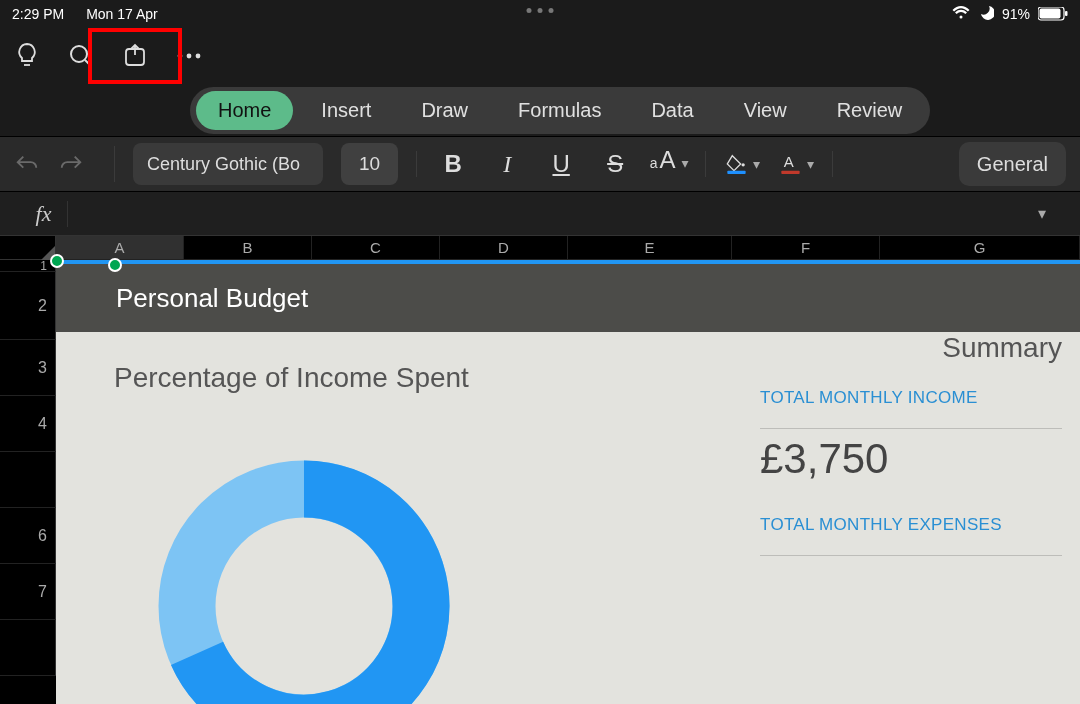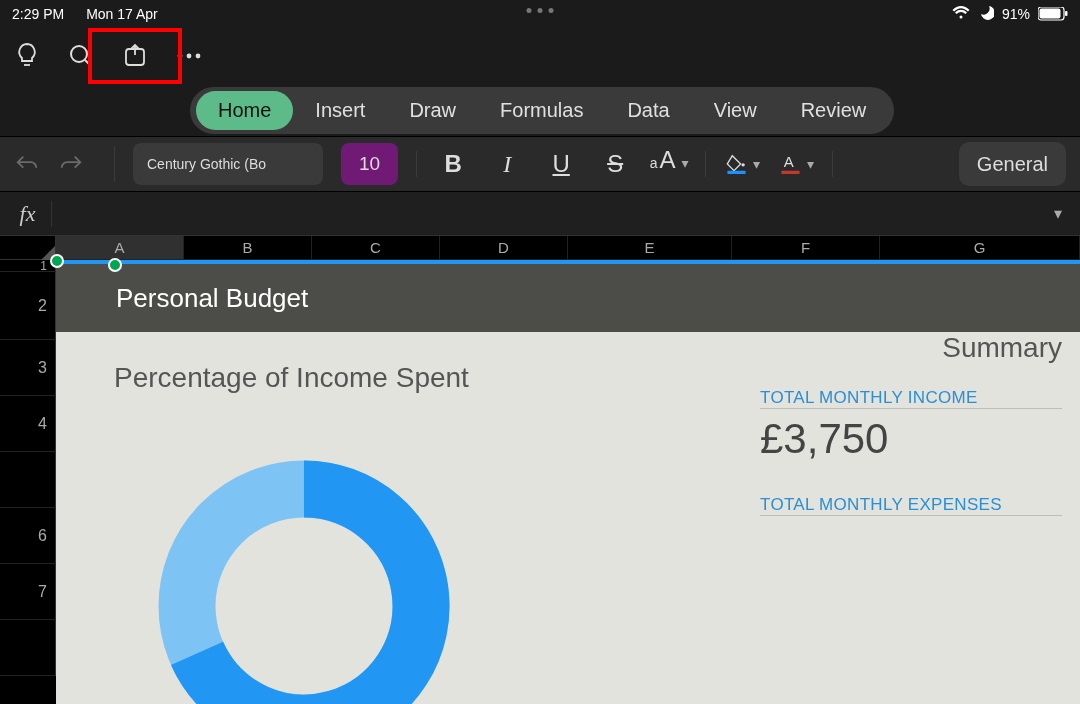--- a/index.html
+++ b/index.html
@@ -24,49 +24,49 @@
   .title-left { display:flex; align-items:center; gap:18px; }
   .back-chevron { width:22px; height:22px; }
   .doc-title { font-size:22px; color:#aaa; }
   .cloud-sync { display:flex; align-items:center; color:#888; }
   .title-right { display:flex; align-items:center; gap:28px; }
   .icon-btn { width:26px; height:26px; display:flex; align-items:center; justify-content:center; }
 
   .ribbon-tabs {
     height:52px; background:#1b1b1b; display:flex; align-items:center; padding-left:190px;
   }
-  .tab-rail { display:flex; background:#3a3a3a; border-radius:26px; padding:4px 6px; }
+  .tab-rail { display:flex; gap:6px; background:#3a3a3a; border-radius:26px; padding:4px 6px; }
   .tab { padding:8px 22px; border-radius:22px; font-size:20px; color:#e0e0e0; cursor:pointer; }
   .tab.active { background:#5dbb8a; color:#111; font-weight:500; }
 
   .toolbar {
     height:56px; background:#2a2a2a; display:flex; align-items:center; padding:0 14px; gap:18px;
     border-top:1px solid #000; border-bottom:1px solid #000;
   }
   .undo-redo { display:flex; gap:18px; color:#888; padding-right:12px; }
   .undo-redo svg { opacity:.5; }
   .sep { width:1px; height:36px; background:#3b3b3b; }
   .sep.small { height:26px; }
-  .font-box { background:#3a3a3a; border-radius:8px; height:42px; display:flex; align-items:center; padding:0 14px; font-size:14px; color:#ddd; min-width:190px; overflow:hidden; white-space:nowrap; }
-  .size-box { background:#701a75; border-radius:8px; height:42px; display:flex; align-items:center; justify-content:center; padding:0 18px; font-size:19px; color:#ddd; min-width:48px; }
+  .font-box { background:#3a3a3a; border-radius:8px; height:42px; display:flex; align-items:center; padding:0 14px; font-size:18px; color:#ddd; min-width:190px; overflow:hidden; white-space:nowrap; }
+  .size-box { background:#404040; border-radius:8px; height:42px; display:flex; align-items:center; justify-content:center; padding:0 18px; font-size:19px; color:#ddd; min-width:48px; }
   .fmt-btn { width:36px; height:36px; display:flex; align-items:center; justify-content:center; color:#ddd; font-size:24px; }
   .bold { font-weight:900; }
   .italic { font-style:italic; font-family:Georgia, serif; }
   .underline { text-decoration:underline; }
   .strike { text-decoration:line-through; }
   .font-sizer { display:flex; align-items:baseline; gap:2px; }
   .font-sizer .sm { font-size:14px; }
   .font-sizer .lg { font-size:24px; }
   .chev-down { font-size:14px; color:#aaa; margin-left:4px; }
   .paint svg .bar { fill:#1e90ff; }
   .fontcolor svg .bar { fill:#c0392b; }
   .numformat { margin-left:auto; background:#3a3a3a; border-radius:10px; height:44px; display:flex; align-items:center; padding:0 18px; font-size:20px; color:#ddd; }
 
   .formula-bar {
-    height:44px; background:#1f1f1f; display:flex; align-items:center; padding:0 4px; border-bottom:1px solid #333;
+    height:44px; background:#1f1f1f; display:flex; align-items:center; padding:0 20px; border-bottom:1px solid #333;
   }
   .fx { width:48px; font-style:italic; font-family:Georgia, serif; font-size:22px; color:#ccc; text-align:center; border-right:1px solid #333; }
   .formula-input { flex:1; }
   .formula-expand { width:36px; text-align:center; color:#aaa; font-size:16px; }
 
   .sheet-area { position:relative; height:468px; display:flex; background:#000; }
   .col-headers { position:absolute; left:0; right:0; top:0; height:24px; display:flex; background:#000; z-index:3; }
   .corner { width:56px; height:24px; border-right:1px solid #333; border-bottom:1px solid #333; display:flex; align-items:flex-end; justify-content:flex-end; }
   .corner svg { transform:translateY(1px); }
   .col-h { height:24px; border-right:1px solid #222; border-bottom:1px solid #222; text-align:center; font-size:15px; color:#aaa; line-height:24px; }
@@ -91,21 +91,21 @@
   }
   .sheet-title span { font-family: sans-serif; font-size:26px; color:#fff; font-weight:300; }
 
   .budget { position:absolute; left:56px; right:0; top:96px; bottom:0; background:#e3e3de; padding:30px 0 0 58px; }
   .budget-left .heading { font-family: sans-serif; font-weight:300; font-size:28px; color:#555; }
   .donut-wrap { margin-top:62px; margin-left:40px; }
   .donut-wrap svg { width:300px; height:300px; }
 
   .summary { position:absolute; right:0; top:0; width:320px; padding-right:18px; }
   .summary .heading { font-family: sans-serif; font-weight:300; font-size:28px; color:#555; margin-bottom:24px;text-align:right; }
-  .summary .label { color:#2a8fd3; font-size:17px; letter-spacing:.3px; border-bottom:1px solid #bdbdb9; padding-bottom:0; }
+  .summary .label { color:#2a8fd3; font-size:17px; letter-spacing:.3px; border-bottom:1px solid #bdbdb9; padding-bottom:20px; }
   .summary .value { font-family: sans-serif; font-weight:300; font-size:42px; color:#444; margin:6px 0 32px 0; }
 
   .red-highlight { position:absolute; left:88px; top:28px; width:94px; height:56px; border:4px solid #ff0000; z-index:20; }
   .battery { display:inline-flex; align-items:center; }
 </style>
 </head>
 <body>
 
 <div class="status-bar">
   <div class="status-left">

